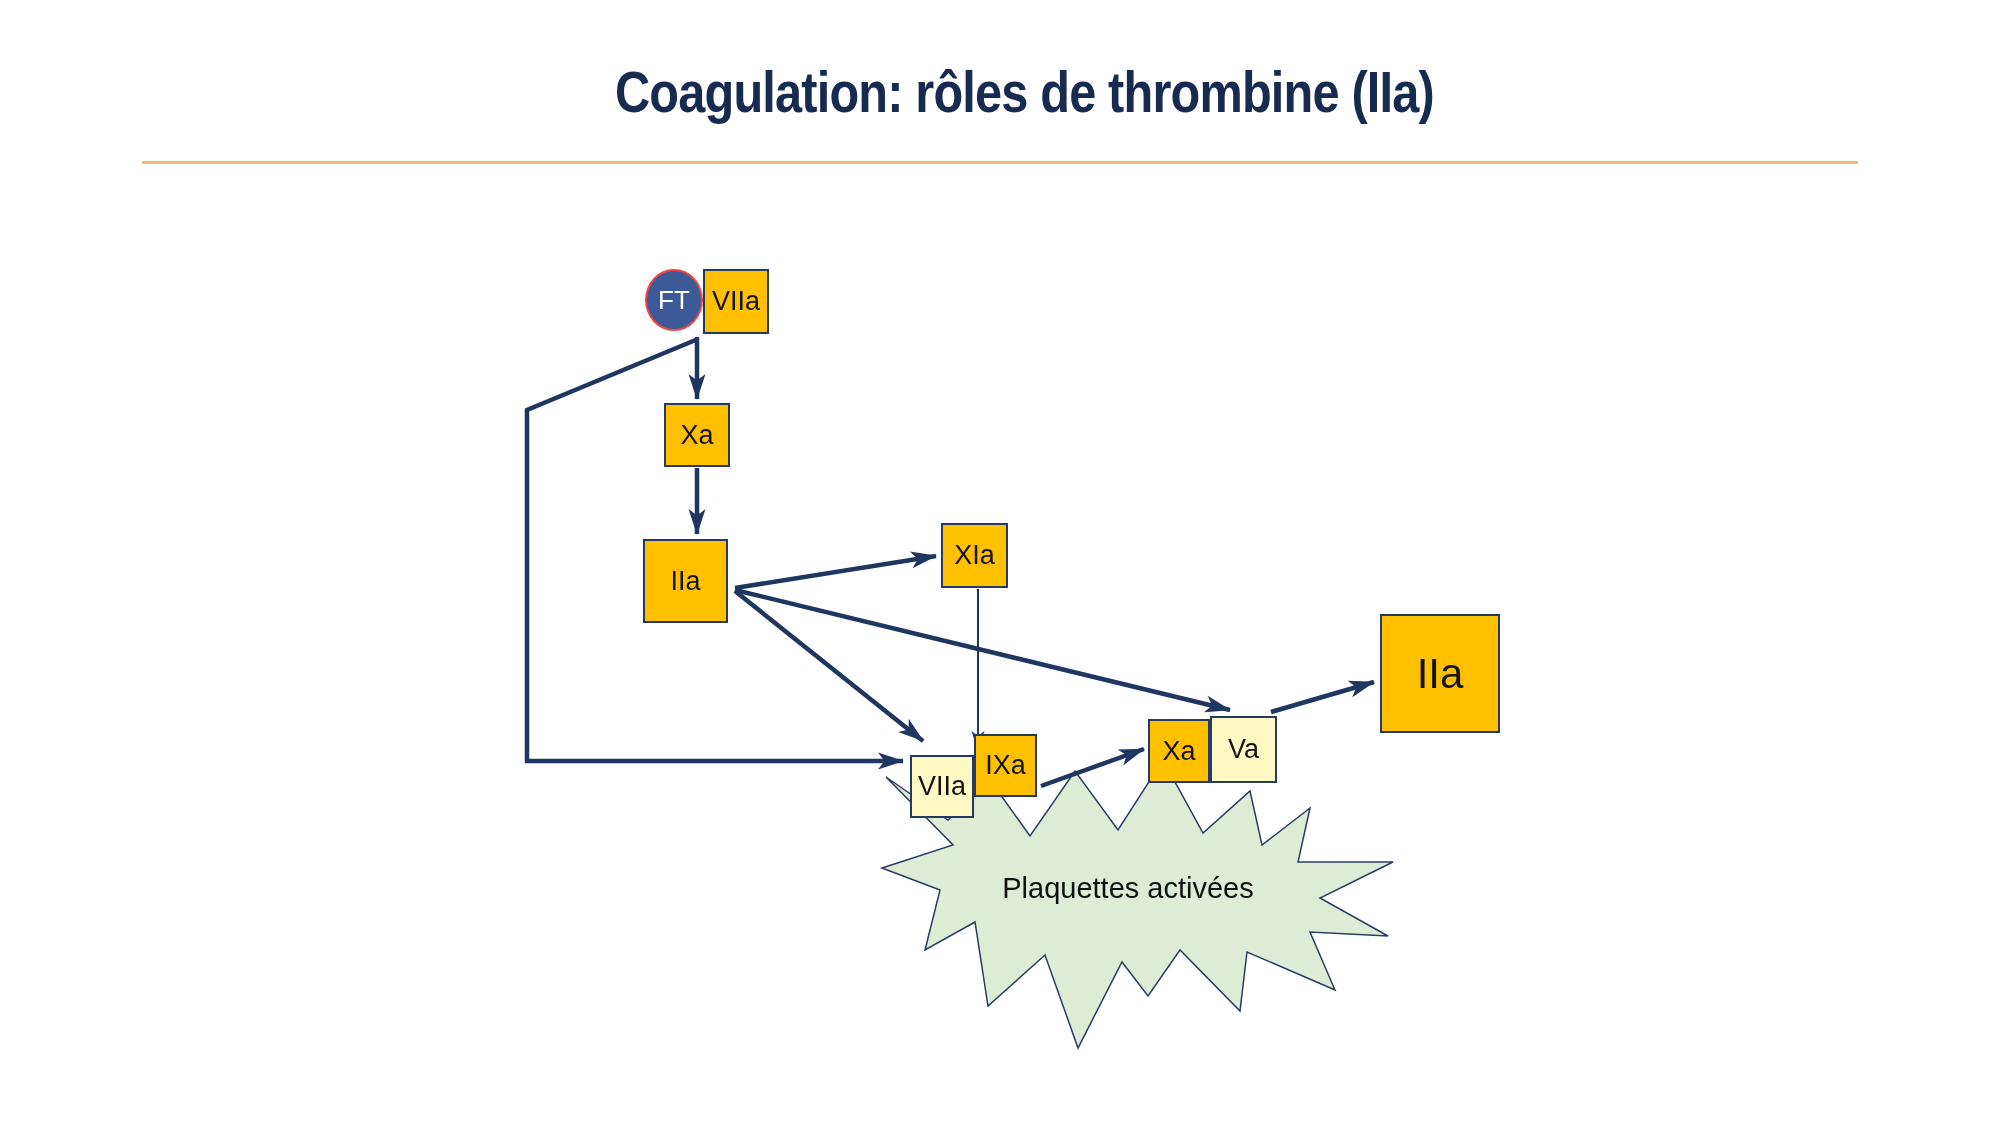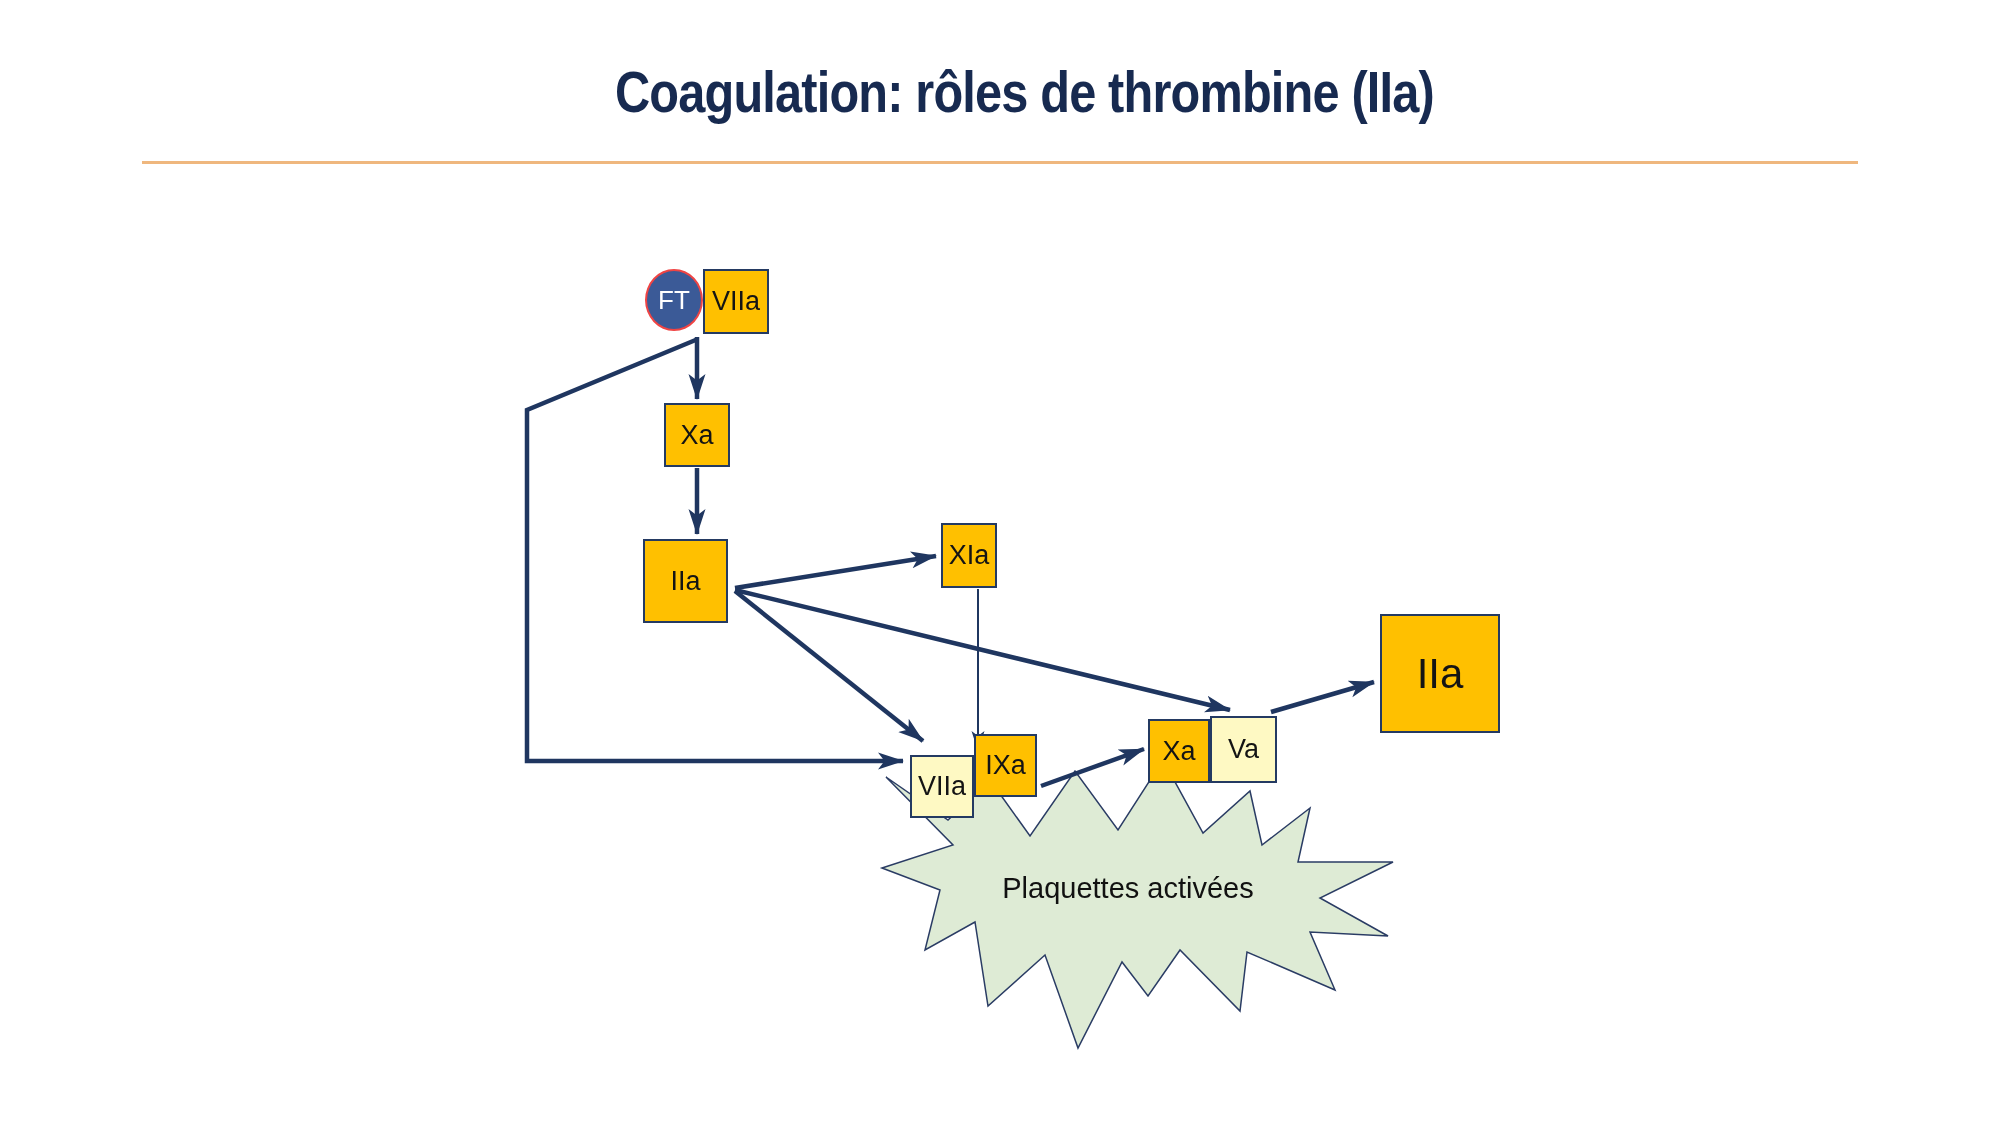--- a/index.html
+++ b/index.html
@@ -23,21 +23,21 @@
   .peach{background:#fef9c3;}
 
   .ft-circle{position:absolute;left:645px;top:269px;width:58px;height:62px;
         background:#3B5A97;border:2px solid #ef4444;border-radius:50%;
         display:flex;align-items:center;justify-content:center;color:#ffffff;
         font-size:26px;box-sizing:border-box;z-index:2;}
 
   .box-viia{left:703px;top:269px;width:66px;height:65px;}
   .box-xa1{left:664px;top:403px;width:66px;height:64px;}
   .box-iia1{left:643px;top:539px;width:85px;height:84px;}
-  .box-xia{left:941px;top:523px;width:56px;height:65px;}
+  .box-xia{left:941px;top:523px;width:67px;height:65px;}
   .box-viiia{left:910px;top:755px;width:64px;height:63px;}
   .box-ixa{left:974px;top:734px;width:63px;height:63px;}
   .box-xa2{left:1148px;top:719px;width:62px;height:64px;}
   .box-va{left:1210px;top:716px;width:67px;height:67px;}
   .box-iia2{left:1380px;top:614px;width:120px;height:119px;font-size:42px;}
 
   .star-label{position:absolute;left:978px;top:872px;width:300px;text-align:center;
         font-size:29px;color:#111111;z-index:2;}
 </style>
 </head>

